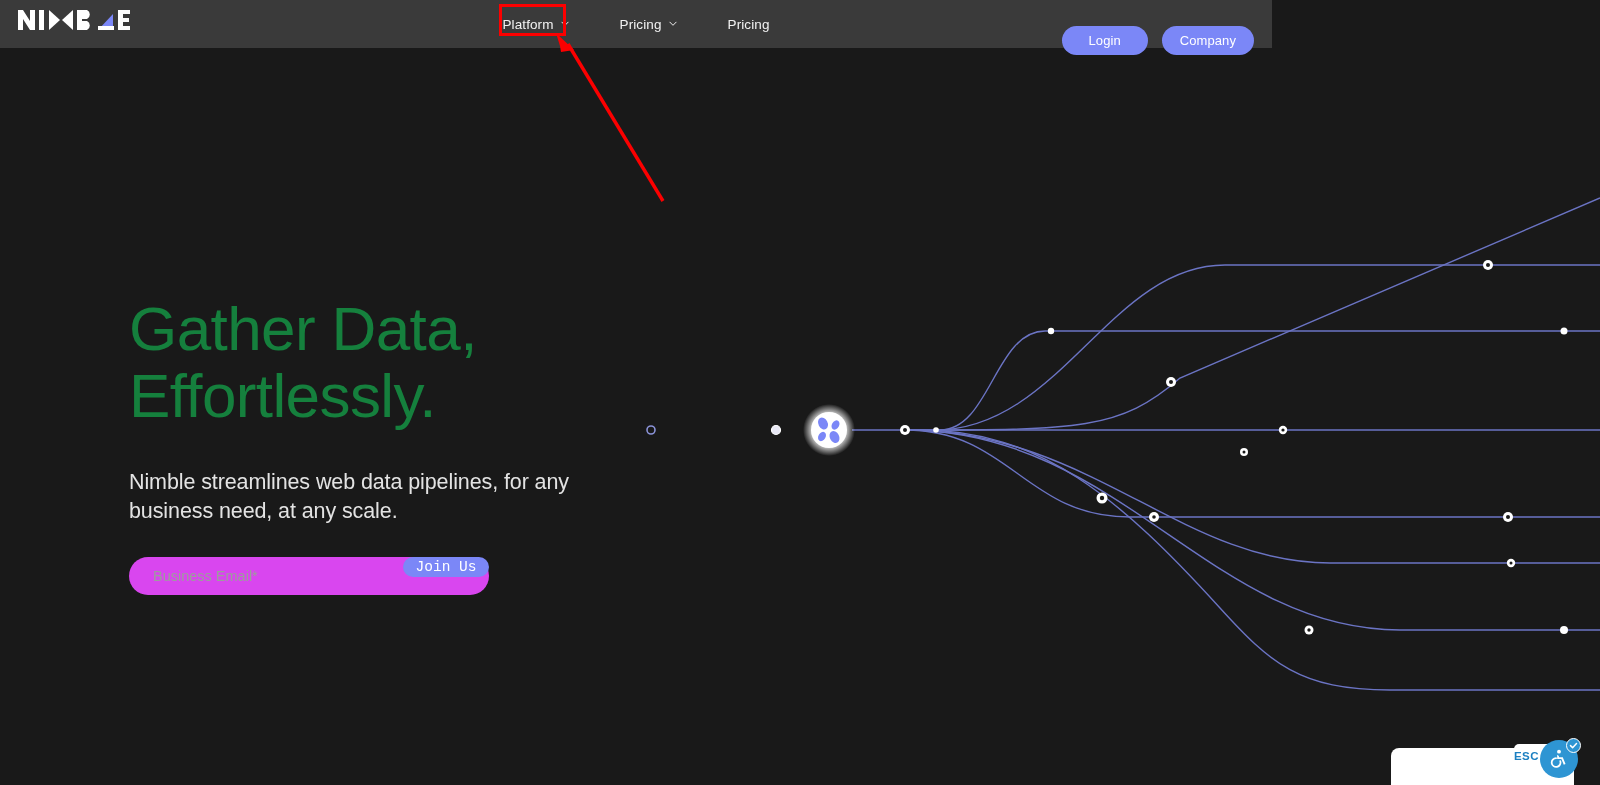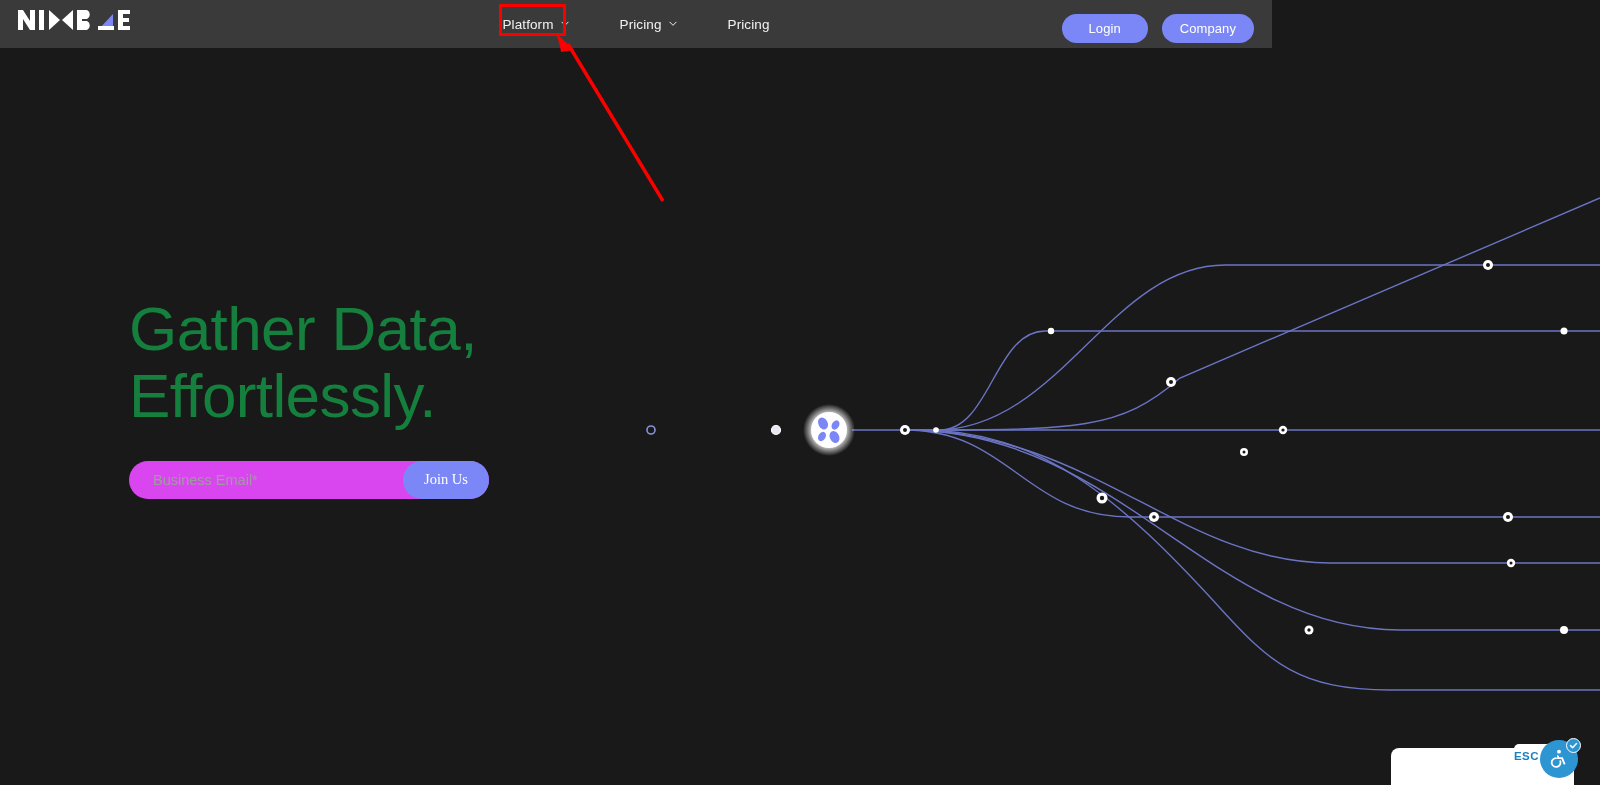--- a/index.html
+++ b/index.html
@@ -70,21 +70,21 @@
 
   #nav-pricing-wrap {
     position: relative;
     display: flex;
     align-items: center;
   }
 
   #nav-buttons {
     position: absolute;
     right: 18px;
-    top: 4px;
+    top: 16px;
     height: 48px;
     display: flex;
     align-items: center;
     gap: 14px;
   }
   .pill-btn {
     background: #7b87f7;
     color: #ffffff;
     border: none;
     border-radius: 18px;
@@ -144,28 +144,28 @@
     font-size: 14.5px;
     color: #3a3a3a;
     font-family: "Liberation Sans", sans-serif;
     font-weight: 300;
   }
   #email-input::placeholder { color: #9d9d9d; }
   #join-btn {
     position: absolute;
     right: 0;
     top: 0;
-    height: 38px;
+    height: 20px;
     width: 86px;
     border: none;
     border-radius: 19px;
     background: #7b87f7;
     color: #ffffff;
     font-size: 14.5px;
-    font-family: Liberation Serif, serif;
+    font-family: Liberation Mono, monospace;
     cursor: pointer;
   }
 
   
   #network-graphic {
     position: absolute;
     left: 0; top: 48px;
     width: 1600px;
     height: 737px;
     z-index: 5;
@@ -389,20 +389,22 @@
       <ellipse cx="834.5" cy="389" rx="4.6" ry="6.2" transform="rotate(-28 834.5 389)"></ellipse>
     </g>
   </g>
 </svg>
 
 <div id="hero">
 
   <h1 id="hero-title">Gather Data,
 Effortlessly.</h1>
 
+  <p id="hero-sub">Nimble streamlines web data pipelines, for any
+business need, at any scale.</p>
 
   <form id="signup-form">
     <input id="email-input" type="text" placeholder="Business Email*" style="">
     <button id="join-btn">Join Us</button>
   </form>
 
 </div>
 
 <div id="esc-bar"></div>
 

